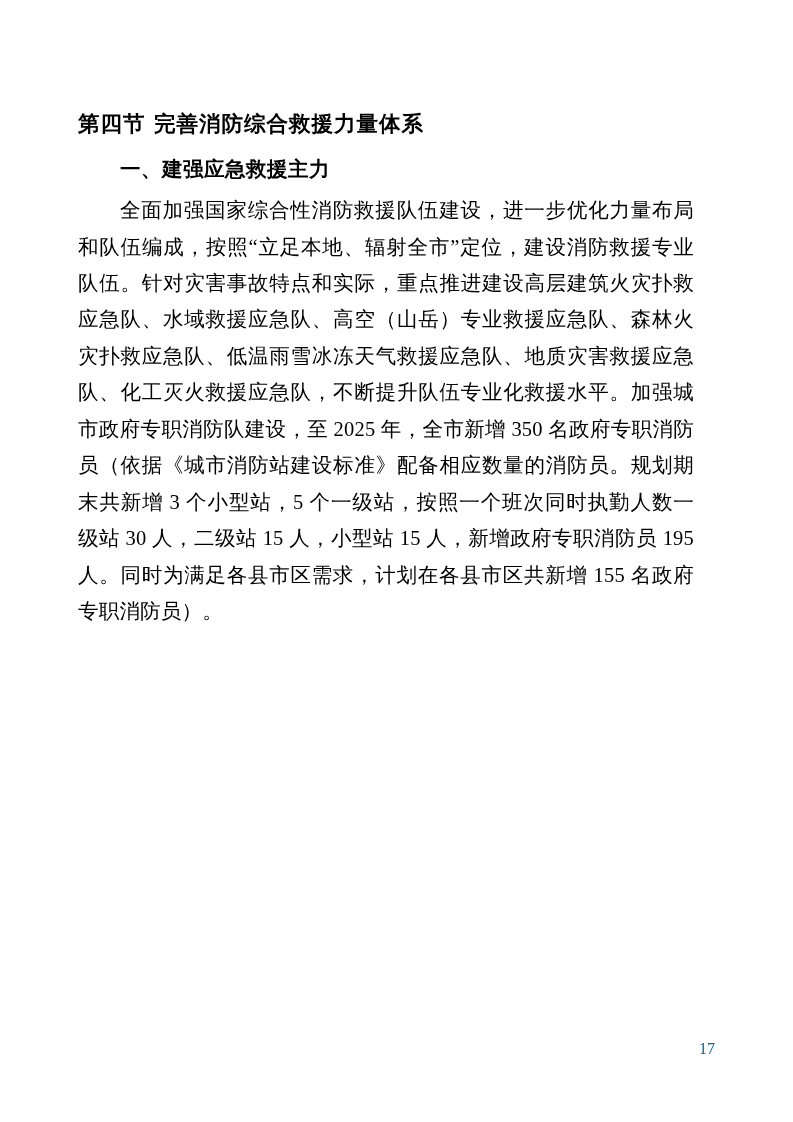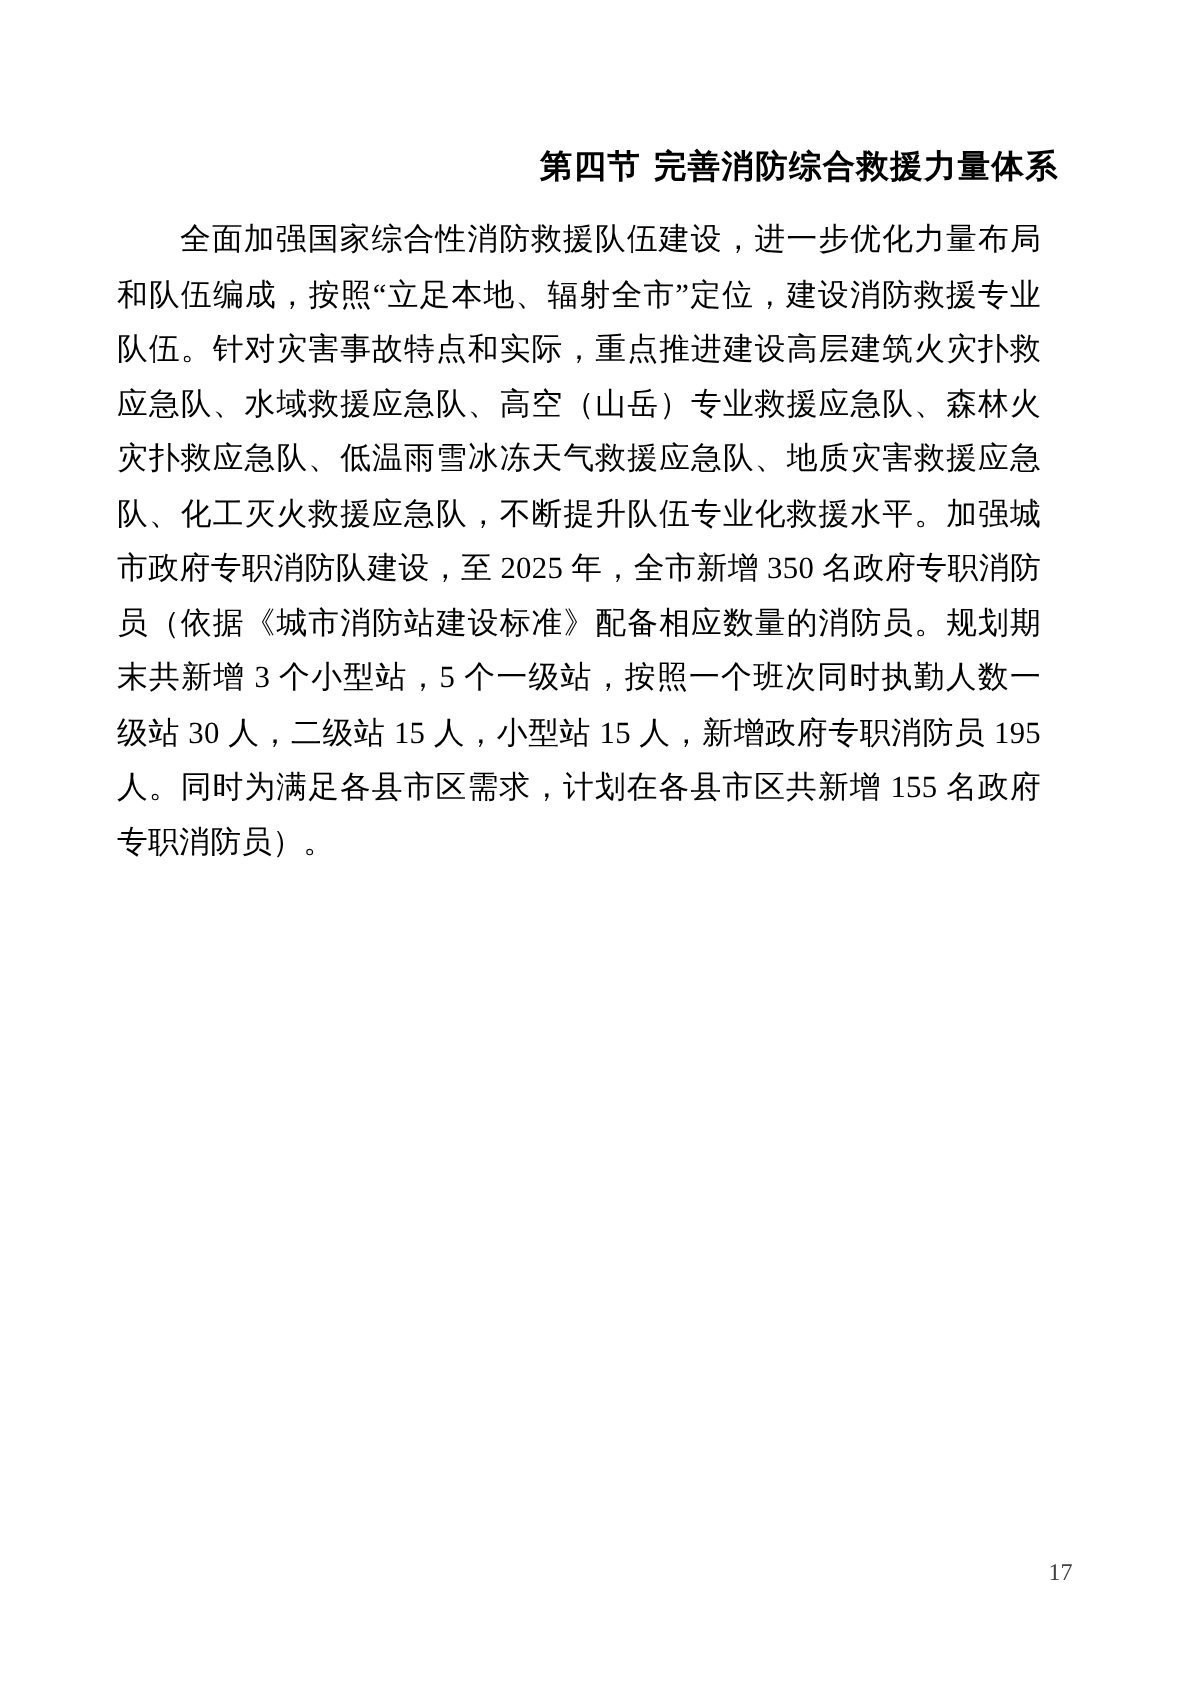--- a/index.html
+++ b/index.html
@@ -20,26 +20,26 @@
     box-sizing: border-box;
     overflow: hidden;
   }
   .content {
     position: absolute;
     left: 78px;
     top: 92px;
     width: 628px;
   }
   .doc-title {
-    text-align: right;
+    text-align: left;
     font-weight: bold;
     font-size: 21.5px;
     letter-spacing: 1px;
     line-height: 1.5;
-    margin: 4px 0 14px 0;
+    margin: 16px 0 14px 0;
     font-family: "DejaVu Serif", "Liberation Serif", serif;
   }
   .section-heading {
     font-weight: bold;
     font-size: 20.5px;
     line-height: 1.55;
     margin: 10px 0 6px 0;
     text-indent: 42px;
     letter-spacing: 0.5px;
     font-family: "DejaVu Serif", "Liberation Serif", serif;
@@ -53,31 +53,32 @@
     text-justify: inter-ideograph;
     letter-spacing: 0.2px;
     font-family: "Liberation Serif", "DejaVu Serif", serif;
   }
   .page-number {
     position: absolute;
     right: 78px;
     top: 1040px;
     font-size: 16px;
     font-family: "Liberation Serif", "DejaVu Serif", serif;
-    color: #404040;
+    color: #0369a1;
   }
 </style>
 </head>
 <body>
 
 <div class="page">
   <div class="content">
 
     <h1 class="doc-title">第四节  完善消防综合救援力量体系</h1>
 
+    <h2 class="section-heading">一、建强应急救援主力</h2>
 
     <p class="para">全面加强国家综合性消防救援队伍建设，进一步优化力量布局和队伍编成，按照“立足本地、辐射全市”定位，建设消防救援专业队伍。针对灾害事故特点和实际，重点推进建设高层建筑火灾扑救应急队、水域救援应急队、高空（山岳）专业救援应急队、森林火灾扑救应急队、低温雨雪冰冻天气救援应急队、地质灾害救援应急队、化工灭火救援应急队，不断提升队伍专业化救援水平。加强城市政府专职消防队建设，至 2025 年，全市新增 350 名政府专职消防员（依据《城市消防站建设标准》配备相应数量的消防员。规划期末共新增 3 个小型站，5 个一级站，按照一个班次同时执勤人数一级站 30 人，二级站 15 人，小型站 15 人，新增政府专职消防员 195 人。同时为满足各县市区需求，计划在各县市区共新增 155 名政府专职消防员）。</p>
 
 
 
   </div>
 
   <div class="page-number">17</div>
 </div>
 

